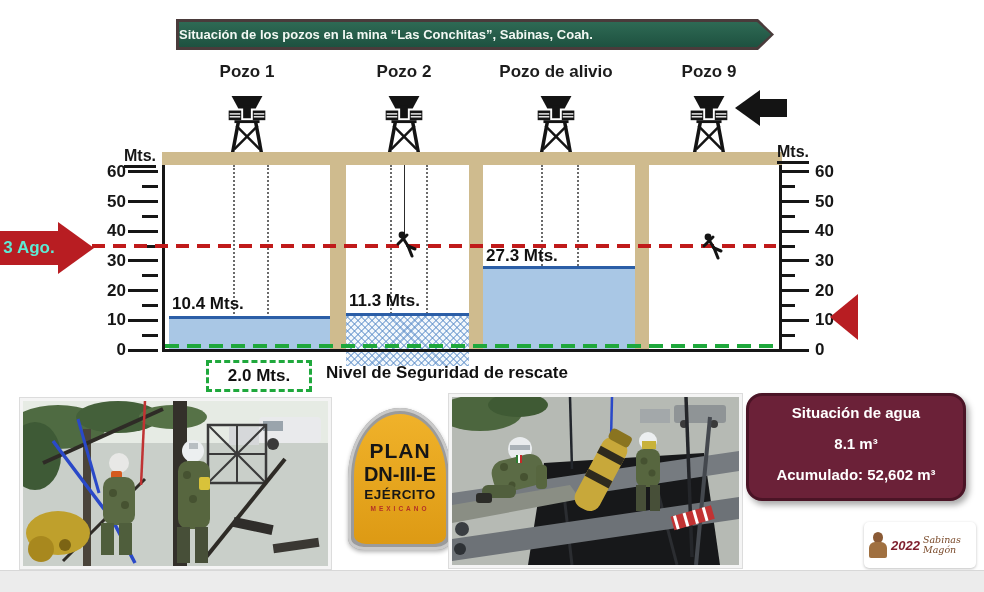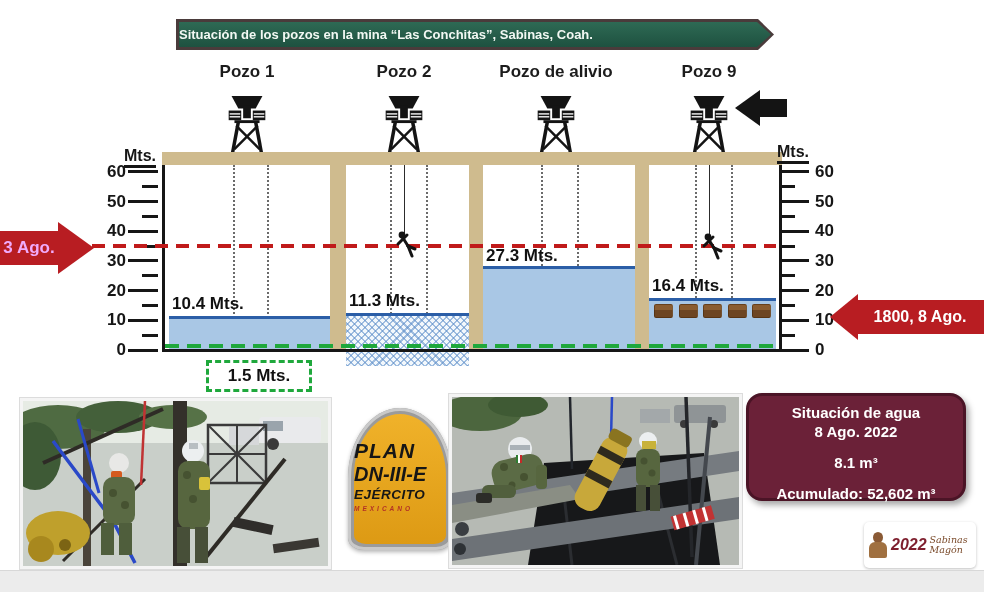--- a/index.html
+++ b/index.html
@@ -51,21 +51,21 @@
   .tick-num.right-num{left:36px;width:36px;text-align:left;}
   .mts{position:absolute;font-weight:bold;font-size:16px;color:#161616;border-bottom:3px solid #161616;padding-bottom:0px;z-index:6;}
 
   
   .dash-line{position:absolute;height:4px;z-index:7;}
   .dash-red{background:repeating-linear-gradient(90deg,#c01a1a 0 13px,transparent 13px 21px);}
   .dash-green{background:repeating-linear-gradient(90deg,#1fa83c 0 14px,transparent 14px 22px);}
 
   
   .arrow-left-label{left:0;top:222px;width:100px;height:52px;z-index:8;}
-  .arrow-left-label .body{position:absolute;left:0;top:9px;width:58px;height:34px;background:#b81d22;color:#f0abfc;font-weight:bold;font-size:17px;line-height:34px;text-align:center;}
+  .arrow-left-label .body{position:absolute;left:0;top:9px;width:58px;height:34px;background:#b81d22;color:#5eead4;font-weight:bold;font-size:17px;line-height:34px;text-align:center;}
   .arrow-left-label .tip{position:absolute;left:58px;top:0;width:0;height:0;border-top:26px solid transparent;border-bottom:26px solid transparent;border-left:36px solid #b81d22;}
   .arrow-right-label{left:830px;top:294px;width:154px;height:46px;z-index:8;}
   .arrow-right-label .body{position:absolute;left:26px;top:6px;right:0;height:34px;background:#b81d22;color:#fff;font-weight:bold;font-size:16px;line-height:34px;text-align:center;}
   .arrow-right-label .tip{position:absolute;left:0;top:0;width:0;height:0;border-top:23px solid transparent;border-bottom:23px solid transparent;border-right:28px solid #b81d22;}
 
   
   .black-arrow{left:735px;top:90px;width:52px;height:36px;z-index:8;}
   .black-arrow .tip{position:absolute;left:0;top:0;width:0;height:0;border-top:18px solid transparent;border-bottom:18px solid transparent;border-right:25px solid #141414;}
   .black-arrow .body{position:absolute;left:25px;top:9px;width:27px;height:18px;background:#141414;}
   .callout-box{left:792px;top:86px;width:150px;height:46px;background:#fffdf8;border:3px solid #c49a52;
@@ -77,39 +77,39 @@
   .safety-caption{left:326px;top:363px;font-weight:bold;font-size:17px;color:#111;}
 
   
   .photo{position:absolute;border:3px solid #f4f4f4;box-shadow:0 0 0 1px #dcdcdc;overflow:hidden;background:#cfd3cd;}
 
   
   .plan-logo{left:348px;top:408px;width:104px;height:142px;background:#9b9b9b;
     border-radius:52px 52px 16px 16px / 70px 70px 12px 12px;
     box-shadow:inset 0 0 0 3px #c9c9c9, 0 2px 4px rgba(0,0,0,.3);padding:6px;box-sizing:border-box;}
   .plan-inner{width:100%;height:100%;background:linear-gradient(#f0b22a,#dd9a14);
-    border-radius:46px 46px 12px 12px / 62px 62px 9px 9px;box-sizing:border-box;padding-top:26px;font-style:italic;}
+    border-radius:46px 46px 12px 12px / 62px 62px 9px 9px;text-align:center;box-sizing:border-box;padding-top:26px;}
   .plan-l1{font-weight:900;font-size:21px;letter-spacing:1px;color:#161616;line-height:22px;}
   .plan-l2{font-weight:900;font-size:20px;color:#161616;line-height:24px;}
   .plan-l3{font-weight:900;font-size:13.5px;color:#161616;line-height:18px;letter-spacing:.5px;}
   .plan-l4{font-weight:bold;font-size:6.5px;color:#b33226;letter-spacing:3px;line-height:9px;}
 
   
   .extract-box{left:746px;top:393px;width:220px;height:108px;background:#6b2138;border:3px solid #4b1426;
     border-radius:16px;box-shadow:3px 4px 6px rgba(0,0,0,.35);color:#fff;text-align:center;box-sizing:border-box;padding-top:7px;}
   .extract-box .t{font-weight:bold;font-size:15px;line-height:19px;}
   .extract-box .v{font-weight:bold;font-size:15px;line-height:19px;margin-top:12px;}
 
   
   .year-logo{left:864px;top:522px;width:112px;height:46px;background:#fff;border-radius:5px;
     box-shadow:0 1px 3px rgba(0,0,0,.25);display:flex;align-items:center;padding:2px 4px;box-sizing:border-box;gap:3px;}
   .bust{width:20px;height:30px;position:relative;flex:none;}
   .bust .head{position:absolute;left:5px;top:2px;width:10px;height:11px;border-radius:50%;background:#8a5a35;}
   .bust .torso{position:absolute;left:1px;top:12px;width:18px;height:16px;border-radius:6px 6px 2px 2px;background:#a07040;}
-  .year-num{font-style:italic;font-weight:900;font-size:16px;color:#7e1e2d;flex:none;}
+  .year-num{font-style:italic;font-weight:900;font-size:13px;color:#7e1e2d;flex:none;}
   .year-name{font-family:"DejaVu Serif",serif;font-style:italic;font-size:9.5px;line-height:10px;color:#7a4a2a;width:44px;}
 
   .footer-strip{left:0;top:570px;width:984px;height:22px;background:#ececec;border-top:1px solid #d8d8d8;}
 </style>
 </head>
 <body>
 
 <div class="slide">
 
   <div class="abs banner-wrap">
@@ -296,34 +296,20 @@
     <div class="divider" style="left:304px;width:14px"></div>
 
     <div class="well" style="left:318px;width:152px">
       <div class="cable" style="left:58px"></div>
       <div class="cable" style="left:94px"></div>
       <div class="water solid" style="height: 82.9991px;"></div>
       <span class="water-label" style="bottom: 86px;">27.3 Mts.</span>
     </div>
     <div class="divider" style="left:470px;width:14px"></div>
 
-    <div class="well" style="left:484px;width:127px">
-      <div class="cable" style="left:46px"></div>
-      <div class="cable" style="left:82px"></div>
-      <div class="rope" style="left:60px;height:80px"></div>
-      <div class="water solid" style="height: 50.6588px;"></div>
-      <div class="bags" style="top: 139.341px;">
-          <span class="bag"></span>
-          <span class="bag"></span>
-          <span class="bag"></span>
-          <span class="bag"></span>
-          <span class="bag"></span>
-        </div>
-      <span class="water-label" style="bottom: 55.6588px;">16.4 Mts.</span>
-    </div>
 
     <div class="bottom-line"></div>
   </div>
 
   <svg class="abs" style="left:390px;top:228px;z-index:8" width="30" height="32" viewBox="0 0 30 32">
     <g stroke="#141414" stroke-width="3" fill="none" stroke-linecap="round">
       <line x1="13" y1="10" x2="18" y2="18"></line>
         <line x1="18" y1="18" x2="25" y2="21"></line>
         <line x1="18" y1="18" x2="22" y2="28"></line>
       <line x1="13" y1="11" x2="8" y2="16"></line>
@@ -344,24 +330,24 @@
 
   <div class="dash-line dash-red" style="left: 92px; width: 684px; top: 244.155px;"></div>
   <div class="dash-line dash-green" style="left: 165px; width: 611px; top: 343.55px;"></div>
 
   <div class="abs arrow-left-label">
     <div class="body">3 Ago.</div>
     <div class="tip"></div>
   </div>
   <div class="abs arrow-right-label">
     <div class="tip"></div>
-    <div class="body">1800, 8 Ago.</div>
-  </div>
-
-  <div class="abs safety-box">1.5 Mts.</div>
+  </div>
+
+  <div class="abs safety-box">2.0 Mts.</div>
+  <div class="abs safety-caption">Nivel de Seguridad de rescate</div>
 
   <div class="photo" style="left:20px;top:398px;width:305px;height:165px">
     <svg width="305" height="165" viewBox="0 0 305 165">
       <rect width="305" height="165" fill="#c9cfc9"></rect>
       <rect width="305" height="42" fill="#e6ebe4"></rect>
       <ellipse cx="35" cy="26" rx="48" ry="22" fill="#4f6b42"></ellipse>
         <ellipse cx="95" cy="16" rx="42" ry="16" fill="#44603a"></ellipse>
       <ellipse cx="12" cy="55" rx="26" ry="34" fill="#3e5a36"></ellipse>
         <ellipse cx="150" cy="16" rx="34" ry="12" fill="#567247"></ellipse>
       <rect x="236" y="16" width="62" height="26" rx="4" fill="#e9eaec"></rect>
@@ -473,21 +459,20 @@
         <line x1="244" y1="114" x2="244" y2="128" stroke="#fff" stroke-width="3"></line>
           <line x1="254" y1="114" x2="254" y2="128" stroke="#fff" stroke-width="3"></line>
         </g>
       <circle cx="10" cy="132" r="7" fill="#3a3e42"></circle>
         <circle cx="8" cy="152" r="6" fill="#2e3236"></circle>
     </svg>
   </div>
 
   <div class="abs extract-box">
     <div class="t">Situación de agua</div>
-    <div class="t">8 Ago. 2022</div>
     <div class="v">8.1 m³</div>
     <div class="v">Acumulado: 52,602 m³</div>
   </div>
 
   <div class="abs year-logo">
     <div class="bust">
         <div class="head"></div>
         <div class="torso"></div>
       </div>
     <div class="year-num">2022</div>

